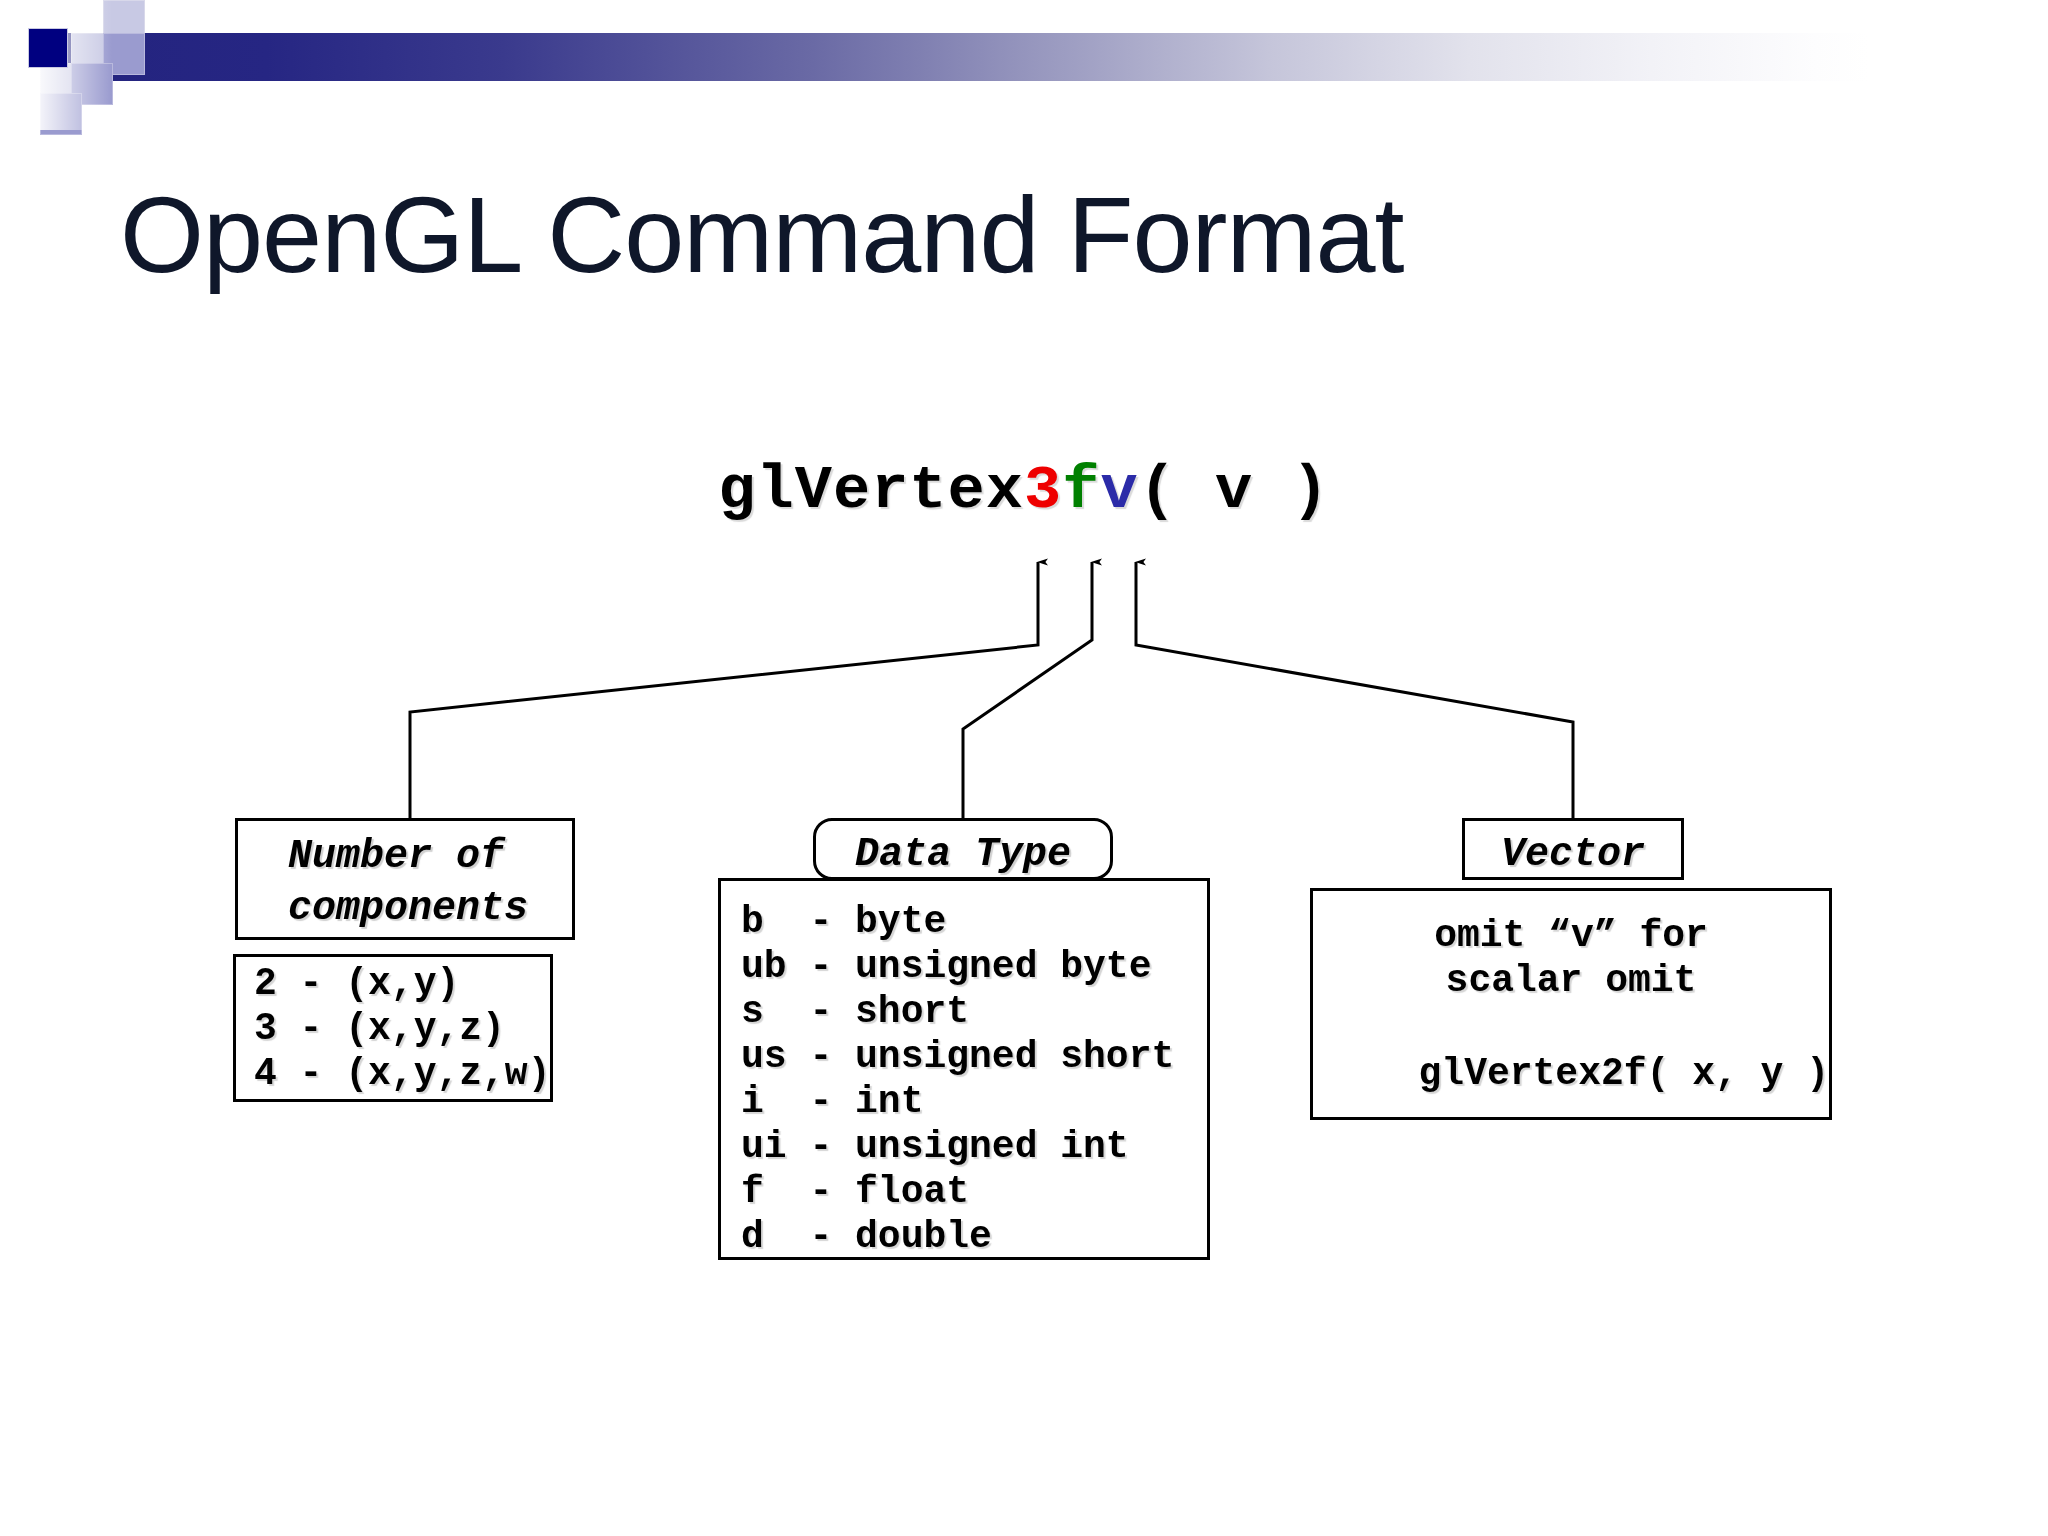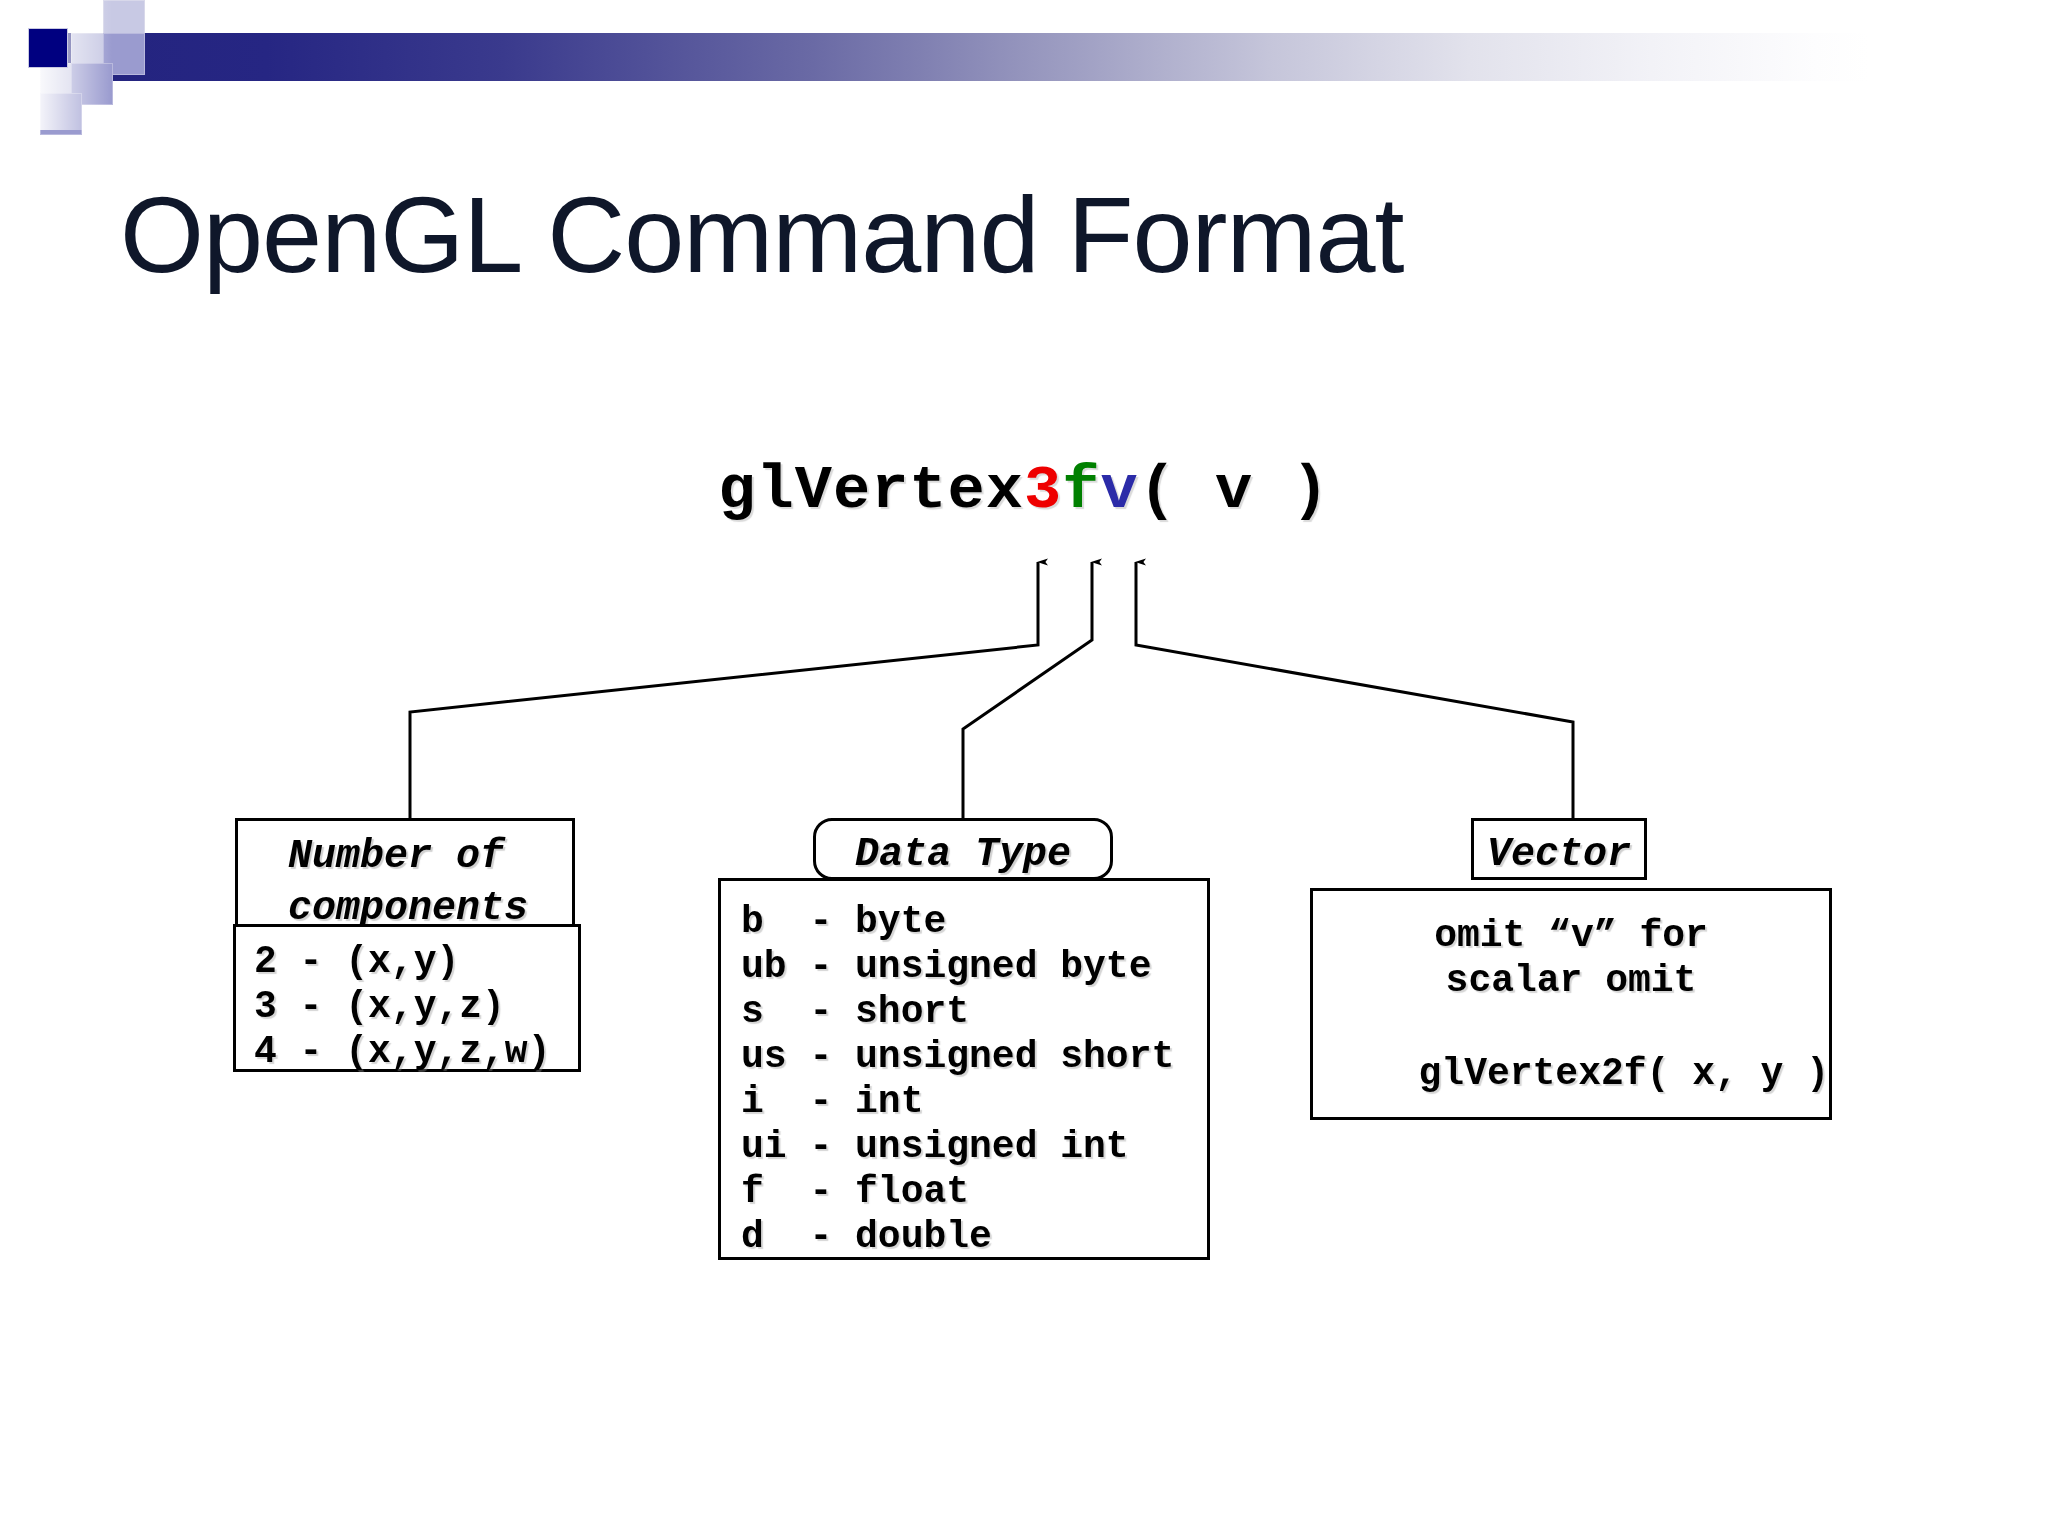--- a/index.html
+++ b/index.html
@@ -142,40 +142,39 @@
   }
 
   
   #num-components-header {
     left: 235px;  top: 818px;  width: 340px; height: 122px;
     padding-top: 10px;
   }
   #num-components-header .hdr-label { text-align: left; padding-left: 18px; margin-left: 32px; }
 
   #num-components-body {
-    left: 233px; top: 924px; width: 348px; height: 148px;
-    padding: 12px 0 0 18px;
+    left: 233px; top: 954px; width: 320px; height: 148px;
+    padding: 4px 0 0 18px;
   }
 
   
   #data-type-header {
     left: 813px; top: 818px; width: 300px; height: 62px;
     padding-top: 8px;
     border-radius: 19px;
   }
   #data-type-body {
     left: 718px; top: 878px; width: 492px; height: 382px;
     padding: 18px 0 16px 20px;
   }
 
   
   #vector-header {
-    left: 1462px; top: 818px; width: 176px; height: 62px;
+    left: 1462px; top: 818px; width: 222px; height: 62px;
     padding-top: 8px;
-    margin-left: 9px;
   }
   #vector-body {
     left: 1310px; top: 888px; width: 522px; height: 232px;
     padding-top: 22px;
   }
   #vector-body .scalar-note {
     text-align: center;
   }
   #vector-body .scalar-example {
     text-align: right;

